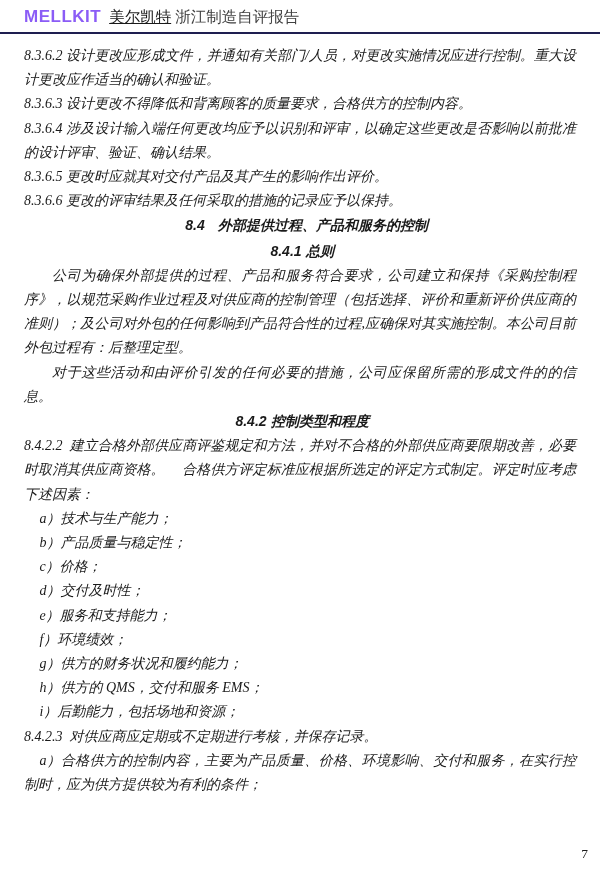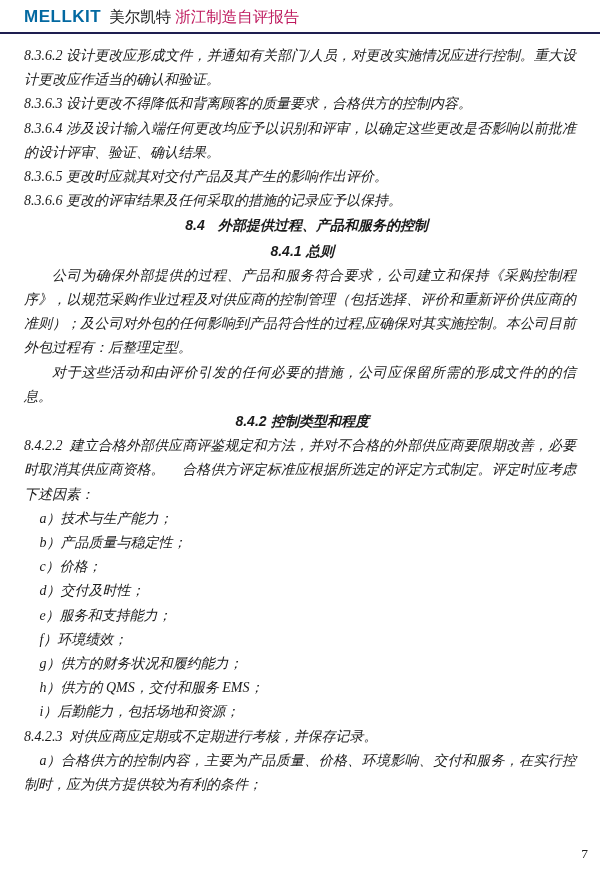--- a/index.html
+++ b/index.html
@@ -17,21 +17,21 @@
   .hdr {
     position:absolute; top:7px; left:24px; right:24px;
     white-space:nowrap;
   }
   .hdr .brand {
     font-family:"Liberation Sans","DejaVu Sans",sans-serif;
     font-weight:bold; font-size:17px; letter-spacing:.5px;
   }
   .hdr .brand-cn {
     font-family:"Liberation Sans","DejaVu Sans",sans-serif;
-    font-size:15.5px; margin-left:4px;
+    font-size:15.5px; margin-left:4px;text-decoration:underline;
   }
   .hdr .title-cn {
     font-family:"Liberation Sans","DejaVu Sans",sans-serif;
     font-size:15.5px;
   }
   .hdr-rule {
     position:absolute; top:32px; left:0; right:0;
     border-top:2px solid #1e1e50;
   }
   
@@ -57,23 +57,23 @@
     font-size:13.5px;
     font-family:"Liberation Serif","DejaVu Serif",serif;
   }
 </style>
 </head>
 <body>
 
 <div class="page">
 
   <div class="hdr">
-    <span class="brand" style="color: #0369a1;">MELLKIT</span>
+    <span class="brand" style="color: #8b5cf6;">MELLKIT</span>
     <span class="brand-cn" style="color: rgb(26, 26, 26);">美尔凯特</span>
-    <span class="title-cn" style="color: #be185d;">浙江制造自评报告</span>
+    <span class="title-cn" style="color: #404040;">浙江制造自评报告</span>
   </div>
   <div class="hdr-rule" style="border-top-color: rgb(30, 30, 80);"></div>
 
   <div class="doc" id="doc-body">
       <p class="p-body">8.3.6.2 设计更改应形成文件，并通知有关部门/人员，对更改实施情况应进行控制。重大设计更改应作适当的确认和验证。</p>
       <p class="p-body">8.3.6.3 设计更改不得降低和背离顾客的质量要求，合格供方的控制内容。</p>
       <p class="p-body">8.3.6.4 涉及设计输入端任何更改均应予以识别和评审，以确定这些更改是否影响以前批准的设计评审、验证、确认结果。</p>
       <p class="p-body">8.3.6.5 更改时应就其对交付产品及其产生的影响作出评价。</p>
       <p class="p-body">8.3.6.6 更改的评审结果及任何采取的措施的记录应予以保持。</p>
       <p class="p-h1"><span class="num">8.4</span><span>外部提供过程、产品和服务的控制</span></p>

